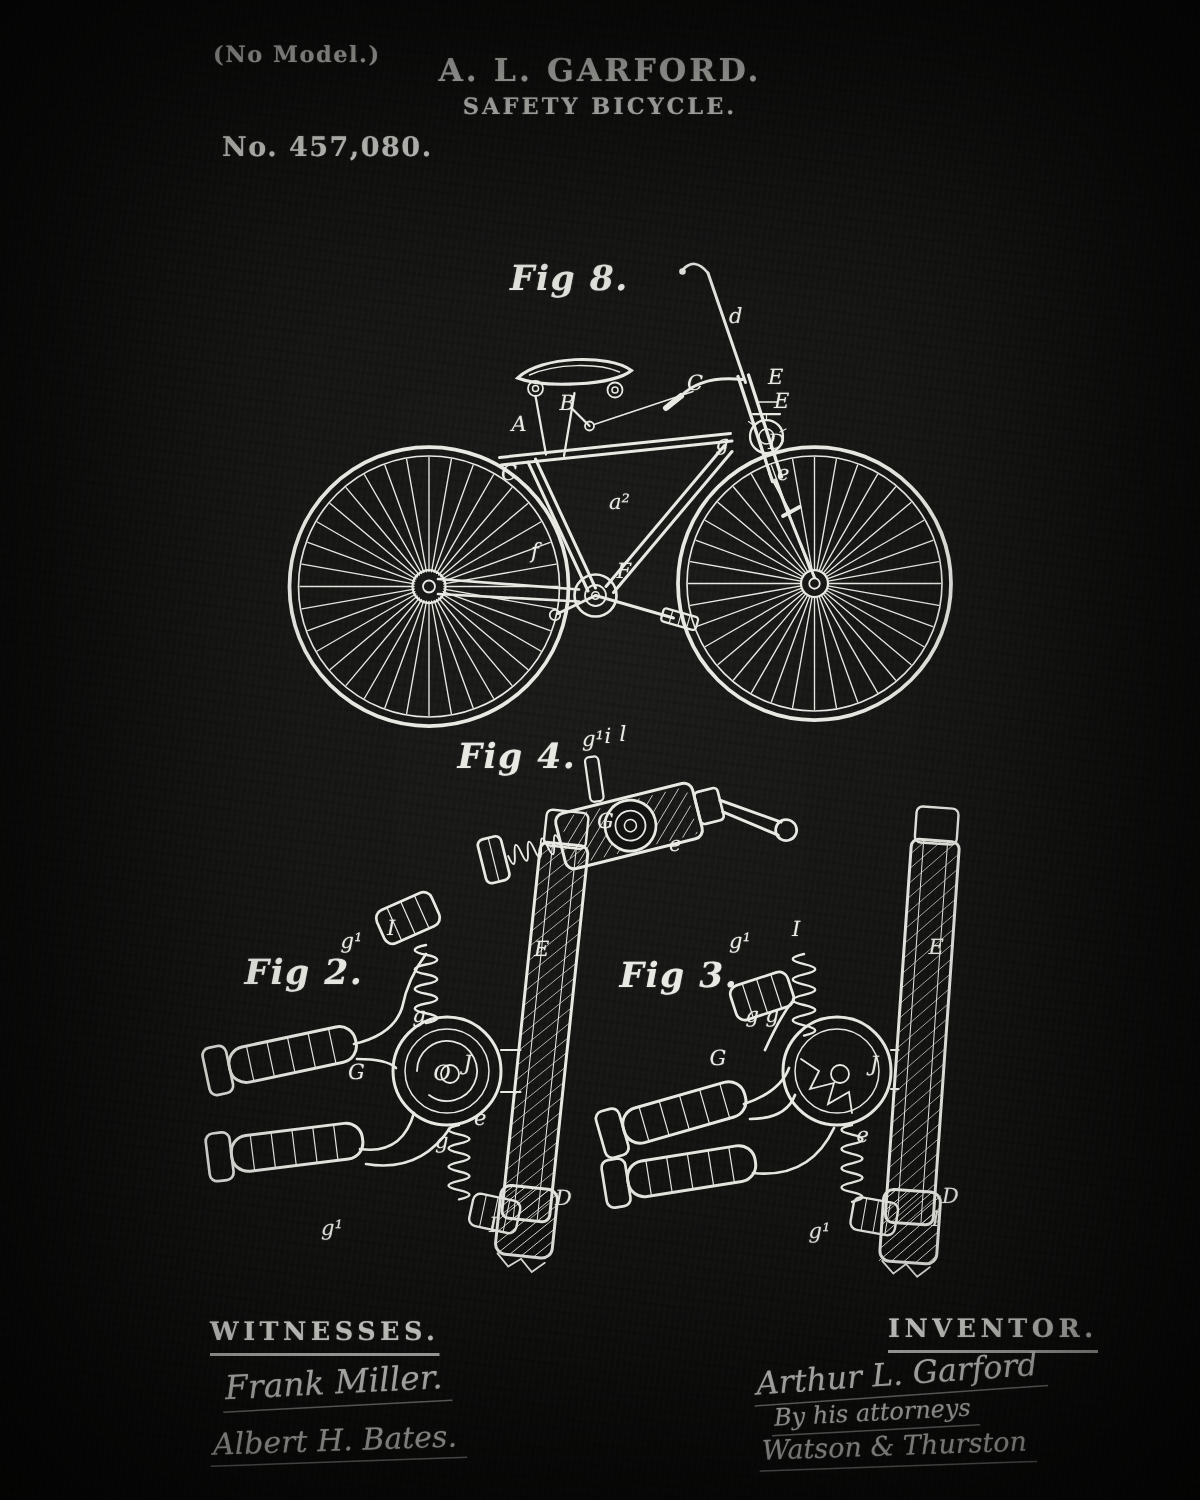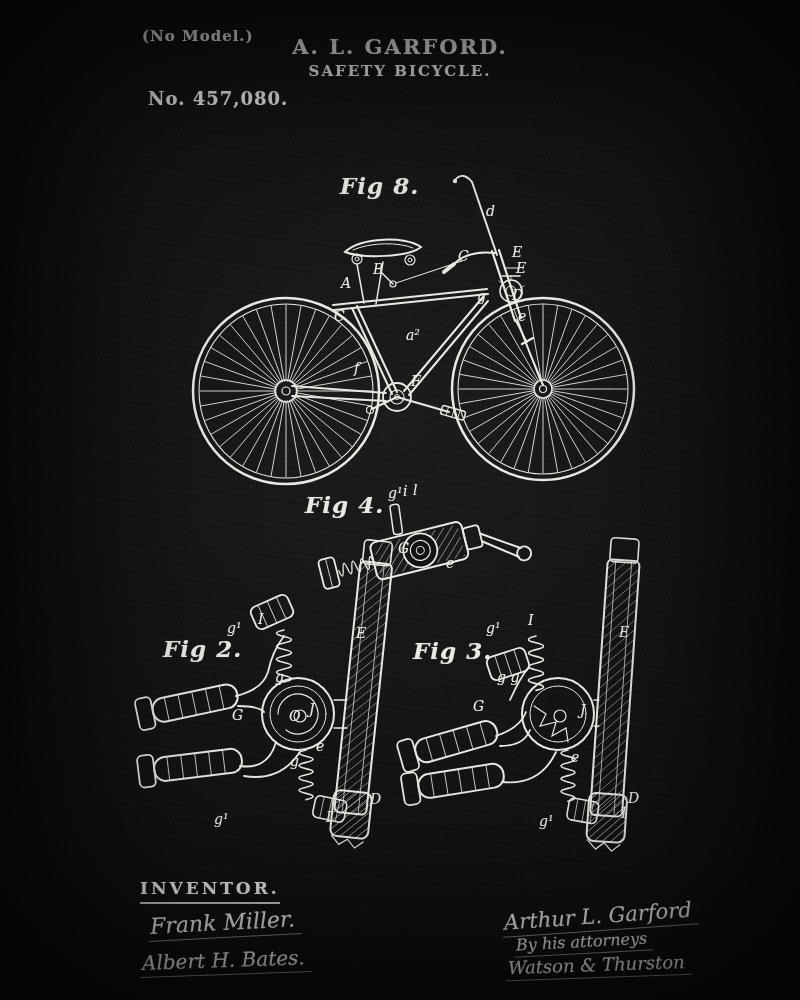--- a/index.html
+++ b/index.html
@@ -419,28 +419,31 @@
   <span class="lbl chalk" style="left:619px;top:625px">E</span>
   <span class="lbl chalk" style="left:497px;top:670px">g g</span>
   <span class="lbl chalk" style="left:473px;top:699px">G</span>
   <span class="lbl chalk" style="left:580px;top:703px">J</span>
   <span class="lbl chalk" style="left:571px;top:750px">e</span>
   <span class="lbl chalk" style="left:539px;top:814px">g¹</span>
   <span class="lbl chalk" style="left:621px;top:806px">I</span>
   <span class="lbl chalk" style="left:628px;top:791px">D</span>
 
   <div class="abs chalk" style="left:140px;top:878px">
-    <span class="sig-head">INVENTOR.</span>
+    <span class="sig-head">WITNESSES.</span>
   </div>
   <div class="abs chalk" style="left:148px;top:910px;transform:rotate(-3deg);font-size:22px">
     <span class="sig">Frank Miller.</span>
   </div>
   <div class="abs chalk" style="left:140px;top:948px;transform:rotate(-2deg);font-size:20px">
     <span class="sig">Albert H. Bates.</span>
   </div>
+  <div class="abs chalk" style="left:592px;top:876px">
+    <span class="sig-head">INVENTOR.</span>
+  </div>
   <div class="abs chalk" style="left:502px;top:904px;transform:rotate(-4deg);font-size:21px">
     <span class="sig">Arthur L. Garford</span>
   </div>
   <div class="abs chalk" style="left:514px;top:932px;transform:rotate(-3deg);font-size:16px">
     <span class="sig">By his attorneys</span>
   </div>
   <div class="abs chalk" style="left:506px;top:954px;transform:rotate(-2deg);font-size:18px">
     <span class="sig">Watson &amp; Thurston</span>
   </div>
 

